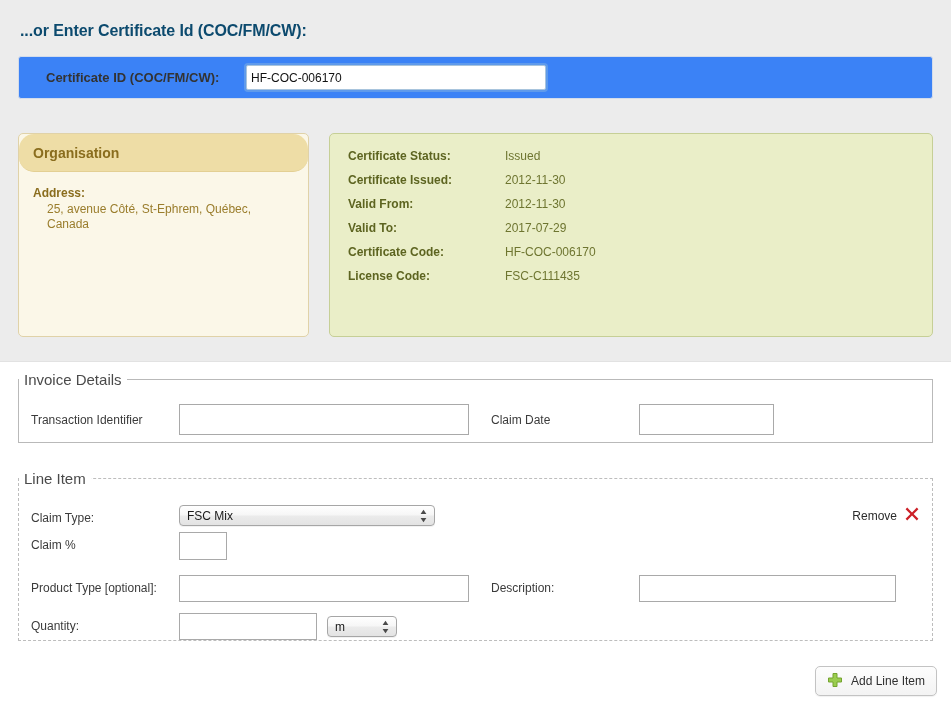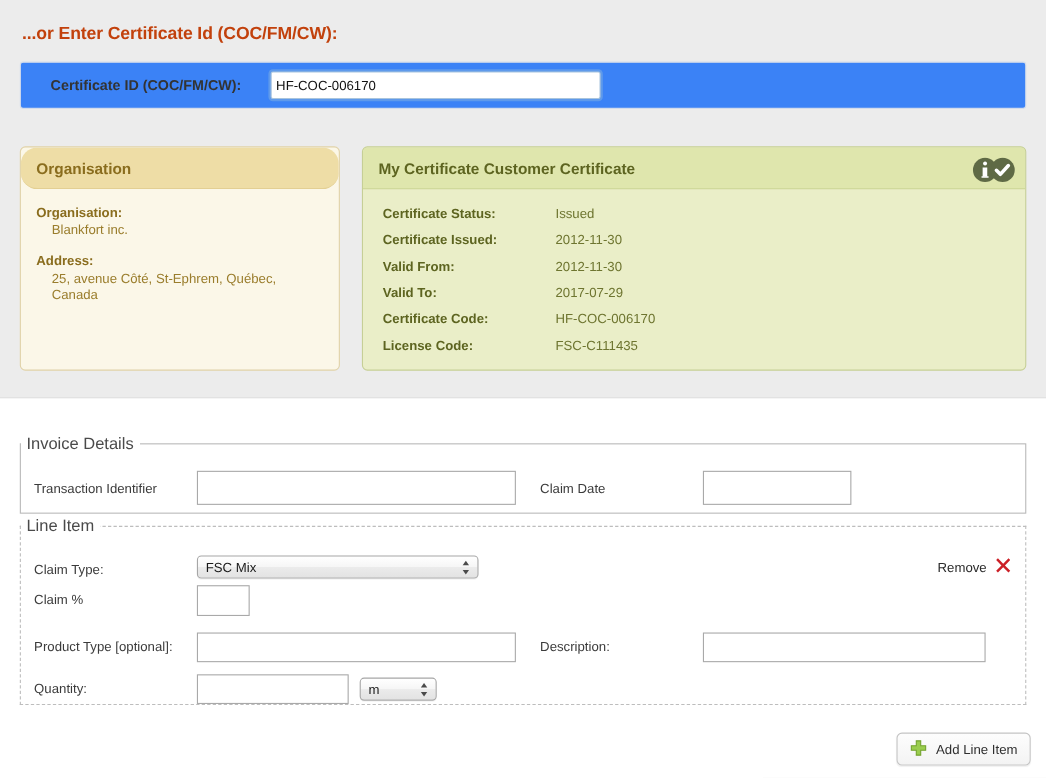--- a/index.html
+++ b/index.html
@@ -27,21 +27,21 @@
     border-bottom: 1px solid #e2e2e2;
     box-sizing: border-box;
   }
 
   .page-heading {
     position: absolute;
     left: 20px;
     top: 22px;
     font-size: 16px;
     font-weight: bold;
-    color: #c2410c;
+    color: #0c4a6e;
     letter-spacing: -0.1px;
   }
 
   
   .cert-id-bar {
     position: absolute;
     left: 18px;
     top: 56px;
     width: 915px;
     height: 43px;
@@ -187,21 +187,21 @@
   }
   fieldset.box > legend {
     padding: 0 5px;
     font-size: 15px;
     color: #4a4a4a;
     font-family: "Liberation Sans", sans-serif;
   }
 
   .fs-invoice {
     left: 18px;
-    top: 32px;
+    top: 8px;
     width: 915px;
     height: 72px;
     border: 1px solid #b9b9b9;
   }
   .fs-lineitem {
     left: 18px;
     top: 107px;
     width: 915px;
     height: 171px;
     border: 1px dashed #bdbdbd;
@@ -288,50 +288,27 @@
     <div class="cert-id-label">Certificate ID (COC/FM/CW):</div>
     <input class="cert-id-input" type="text" value="HF-COC-006170" style="">
   </div>
 
   <div class="panel panel-org">
     <div class="panel-header">
       <span>Organisation</span>
     </div>
     <div class="panel-body">
       <div class="org-field">
-        <div class="org-field-label">Organisation:</div>
-        <div class="org-field-value">Blankfort inc.</div>
-      </div>
-      <div class="org-field">
         <div class="org-field-label">Address:</div>
         <div class="org-field-value">25, avenue Côté, St-Ephrem, Québec, Canada</div>
       </div>
     </div>
   </div>
 
   <div class="panel panel-cert">
-    <div class="panel-header">
-      <span>My Certificate Customer Certificate</span>
-      <span class="cert-icons">
-        <span>
-          <svg width="23" height="23" viewBox="0 0 23 23">
-            <circle cx="11.5" cy="11.5" r="11" fill="#5f6a45"></circle>
-            <circle cx="11.5" cy="5.6" r="1.8" fill="#ffffff"></circle>
-            <path d="M9.3 9.2h4.2v8.4h-4.2z" fill="#ffffff"></path>
-            <path d="M8.3 17.2h6.4v1.5H8.3z" fill="#ffffff"></path>
-          </svg>
-        </span>
-        <span class="cert-icon-check">
-          <svg width="23" height="23" viewBox="0 0 23 23">
-            <circle cx="11.5" cy="11.5" r="11" fill="#5f6a45"></circle>
-            <path d="M5.8 11.8l3.6 3.7 7.3-8.0" stroke="#ffffff" stroke-width="3.2" fill="none" stroke-linecap="round" stroke-linejoin="round"></path>
-          </svg>
-        </span>
-      </span>
-    </div>
     <div class="cert-rows">
       <div class="cert-row">
         <span class="cert-row-label">Certificate Status:</span>
         <span class="cert-row-value">Issued</span>
       </div>
       <div class="cert-row">
         <span class="cert-row-label">Certificate Issued:</span>
         <span class="cert-row-value">2012-11-30</span>
       </div>
       <div class="cert-row">

